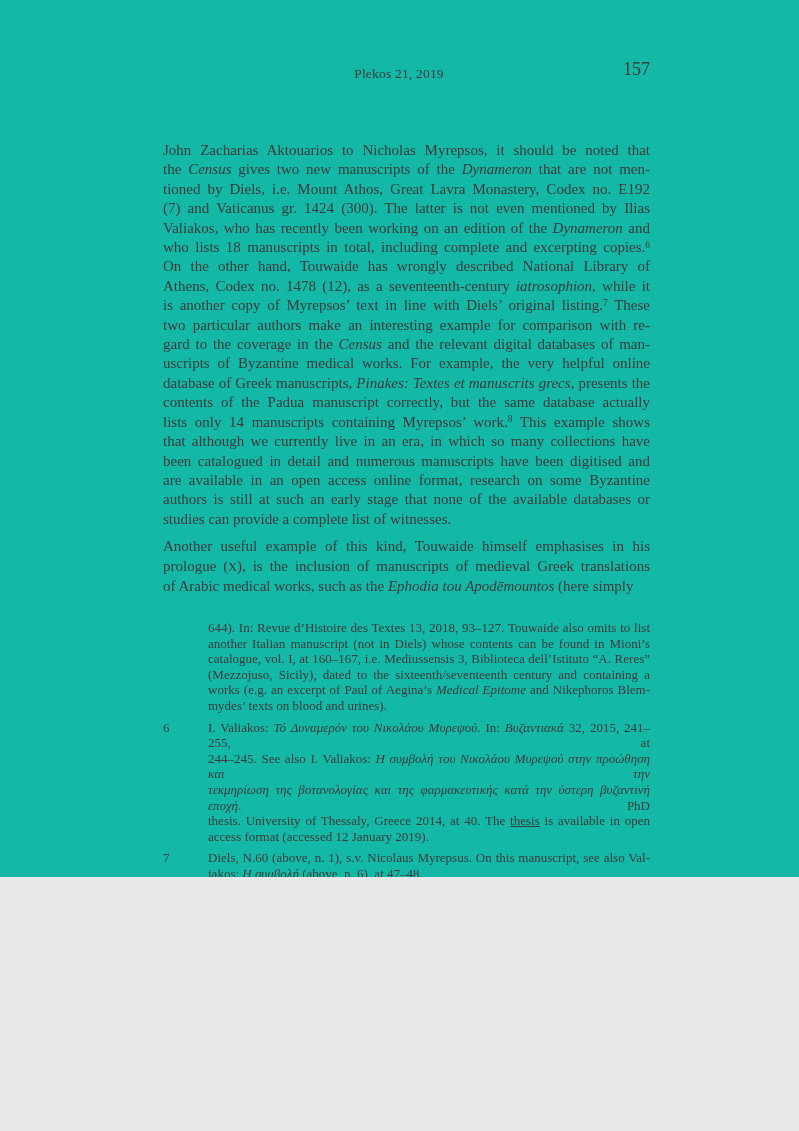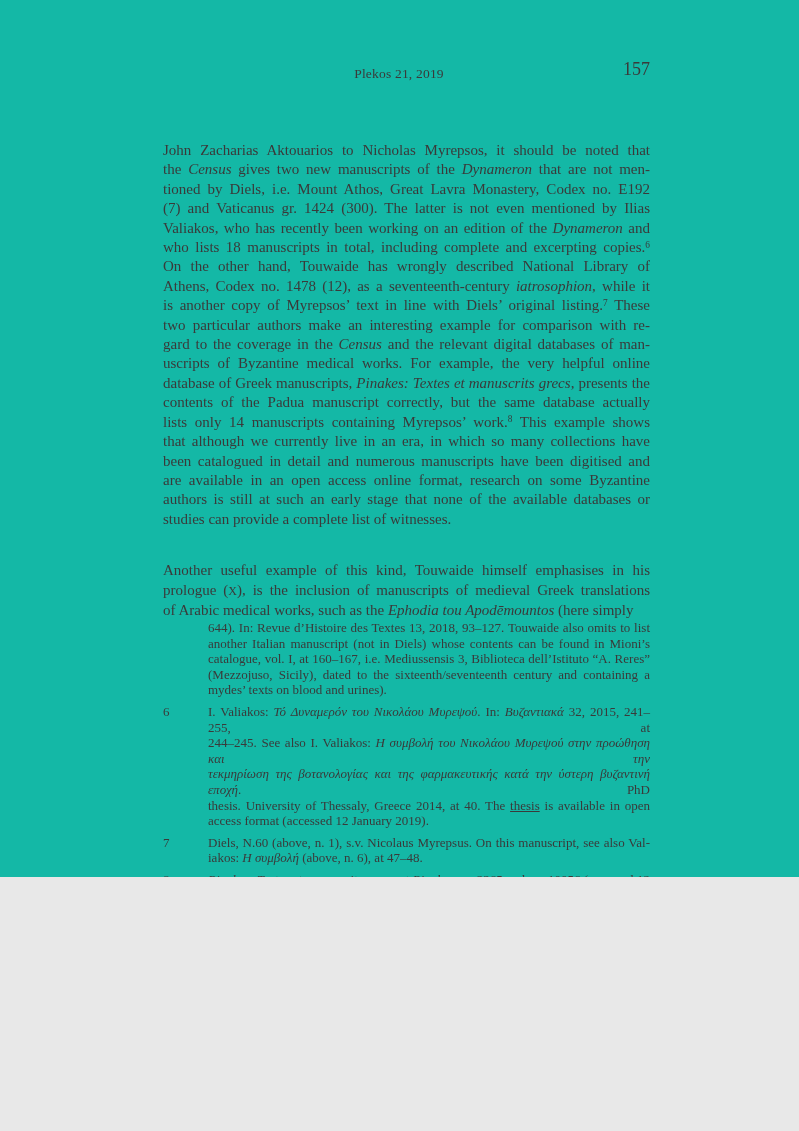--- a/index.html
+++ b/index.html
@@ -35,21 +35,21 @@
     font-size: 18px;
   }
   .body-text {
     position: absolute;
     top: 141px;
     left: 163px;
     width: 487px;
     font-size: 15px;
     line-height: 19.4px;
   }
-  .para-gap { margin-top: 32px; }
+  .para-gap { margin-top: 8px; }
   .footnotes {
     position: absolute;
     top: 620px;
     left: 163px;
     width: 487px;
     font-size: 13px;
     line-height: 15.6px;
   }
   .note { display: flex; }
   .note + .note { margin-top: 6px; }
@@ -109,20 +109,21 @@
   </div>
 
   <div class="footnotes">
     <div class="note">
       <div class="note-num"></div>
       <div class="note-body">
           <div class="tline tline-just"><span>644). In: Revue d’Histoire des Textes 13, 2018, 93–127. Touwaide also omits to list</span></div>
           <div class="tline tline-just"><span>another Italian manuscript (not in Diels) whose contents can be found in Mioni’s</span></div>
           <div class="tline tline-just"><span>catalogue, vol. I, at 160–167, i.e. Mediussensis 3, Biblioteca dell’Istituto “A. Reres”</span></div>
           <div class="tline tline-just"><span>(Mezzojuso, Sicily), dated to the sixteenth/seventeenth century and containing a</span></div>
+          <div class="tline tline-just"><span>works (e.g. an excerpt of Paul of Aegina’s </span><span class="s-i">Medical Epitome</span><span> and Nikephoros Blem-</span></div>
           <div class="tline tline-last"><span>mydes’ texts on blood and urines).</span></div>
         </div>
     </div>
     <div class="note">
       <div class="note-num">6</div>
       <div class="note-body">
           <div class="tline tline-just"><span>I. Valiakos: </span><span class="s-g">Τό Δυναμερόν του Νικολάου Μυρεψού</span><span>. In: </span><span class="s-g">Βυζαντιακά</span><span> 32, 2015, 241–255, at</span></div>
           <div class="tline tline-just"><span>244–245. See also I. Valiakos: </span><span class="s-g">Η συμβολή του Νικολάου Μυρεψού στην προώθηση και την</span></div>
           <div class="tline tline-just"><span class="s-g">τεκμηρίωση της βοτανολογίας και της φαρμακευτικής κατά την ύστερη βυζαντινή εποχή</span><span>. PhD</span></div>
           <div class="tline tline-just"><span>thesis. University of Thessaly, Greece 2014, at 40. The </span><span class="s-u">thesis</span><span> is available in open</span></div>

